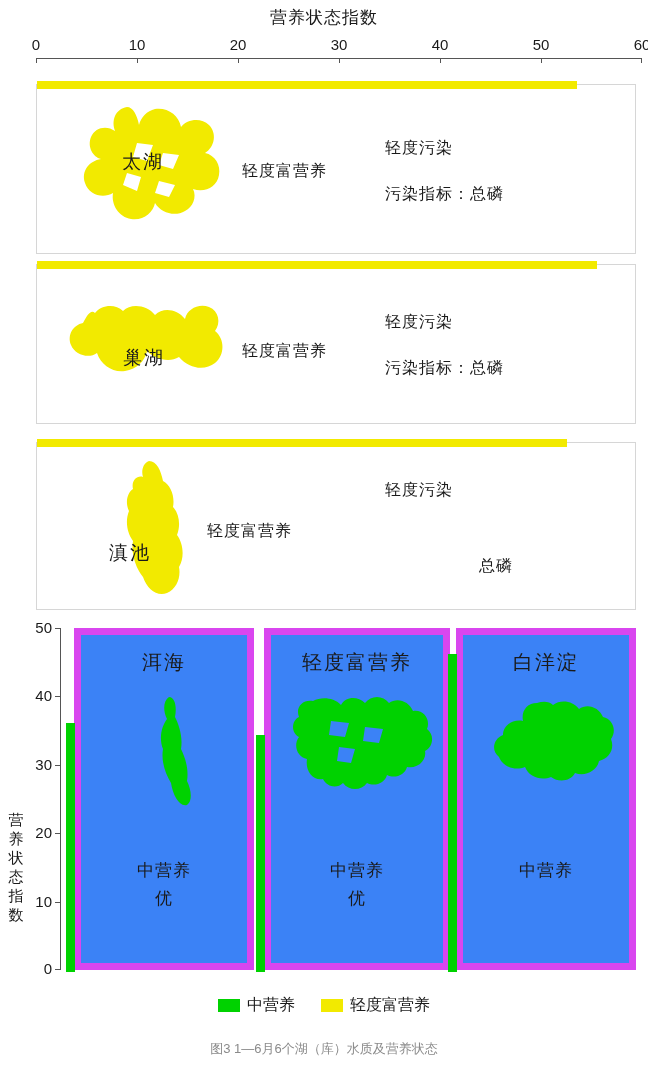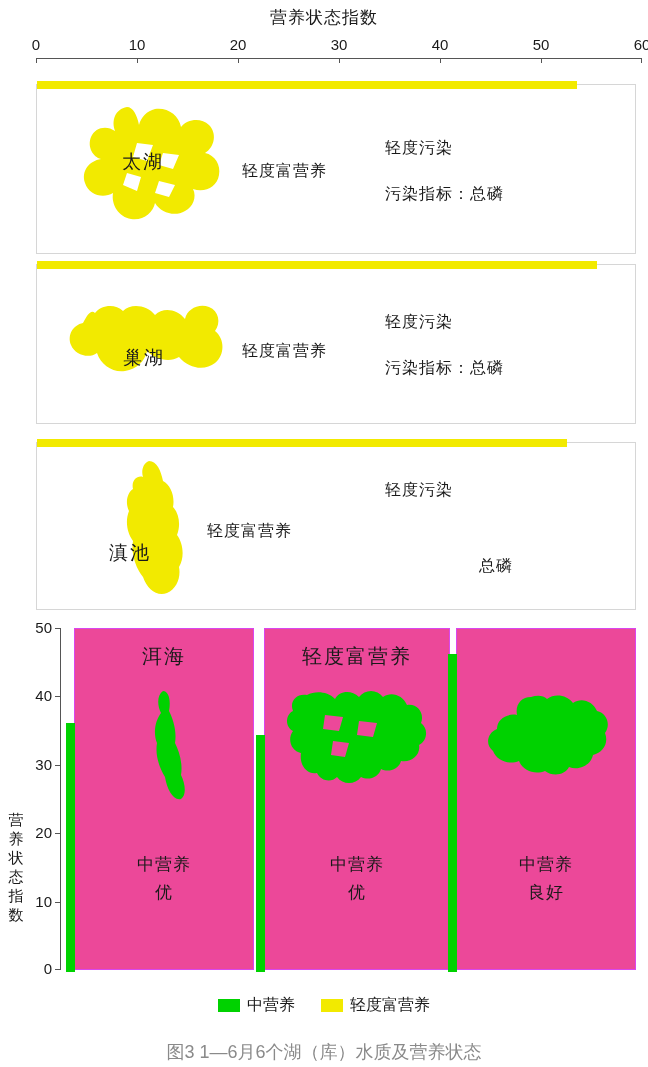--- a/index.html
+++ b/index.html
@@ -126,22 +126,22 @@
     left: 30px;
     width: 22px;
     text-align: right;
     font-size: 15px;
     transform: translateY(-9px);
   }
   .bpanel {
     position: absolute;
     top: 8px;
     height: 342px;
-    border: 1px solid #d946ef;
-    background: #ec4899;
+    border: 7px solid #d946ef;
+    background: #3b82f6;
     box-sizing: border-box;
   }
   .bpanel .title {
     position: absolute;
     top: 14px;
     left: 0;
     width: 100%;
     text-align: center;
     font-size: 20px;
     letter-spacing: 2px;
@@ -176,21 +176,21 @@
   }
   #legend .item { display: flex; align-items: center; gap: 7px; }
   #legend .sw { width: 22px; height: 13px; display: inline-block; }
 
   #caption {
     position: absolute;
     left: 0;
     top: 1040px;
     width: 648px;
     text-align: center;
-    font-size: 18px;
+    font-size: 13px;
     color: #8a8a8a;
   }
 </style>
 </head>
 <body>
 
 <div id="top-title">营养状态指数</div>
 
 <div id="top-axis">
   <span class="tick" style="left:0px">0</span>
@@ -291,25 +291,25 @@
       <path fill="#00d200" d="M34 14 C24 12 16 20 20 30 C12 34 12 46 20 50 C14 58 18 70 28 72 C26 84 34 94 44 92 C48 100 58 102 64 96 C70 104 82 104 88 96 C96 100 106 96 108 88 C116 92 126 88 128 80 C138 82 148 74 146 64 C154 60 156 48 148 42 C152 32 144 22 134 24 C130 14 118 10 110 16 C104 8 92 8 86 16 C78 8 66 10 62 18 C54 10 42 10 34 14 Z
                M52 34 L70 36 L66 50 L50 48 Z
                M86 40 L104 42 L100 56 L84 54 Z
                M60 60 L76 62 L72 76 L58 74 Z"></path>
     </svg>
     <div class="txt" style="top:224px">中营养</div>
     <div class="txt" style="top:252px">优</div>
   </div>
 
   <div class="bpanel" style="left:456px;width:180px">
+    <div class="title">白洋淀</div>
     <svg viewBox="0 0 150 100" width="150" height="100" style="left:18px;top:58px">
       <path fill="#00d200" d="M56 10 C46 10 40 18 42 28 C32 26 22 32 22 42 C12 46 10 58 18 64 C22 74 34 78 44 74 C48 84 60 88 70 84 C78 90 90 88 94 80 C104 84 116 78 118 68 C128 66 134 56 130 46 C136 38 132 26 122 24 C118 14 106 10 98 16 C92 8 80 6 72 12 C68 8 62 8 56 10 Z"></path>
     </svg>
     <div class="txt" style="top:224px">中营养</div>
-    <div class="txt" style="top:252px">良好</div>
   </div>
 
   <div class="gbar" style="left:66px;height:249px;bottom:8px"></div>
   <div class="gbar" style="left:256px;height:237px;bottom:8px"></div>
   <div class="gbar" style="left:448px;height:318px;bottom:8px"></div>
 </div>
 
 <div id="legend">
   <div class="item">
     <span class="sw" style="background:#00d200"></span>

